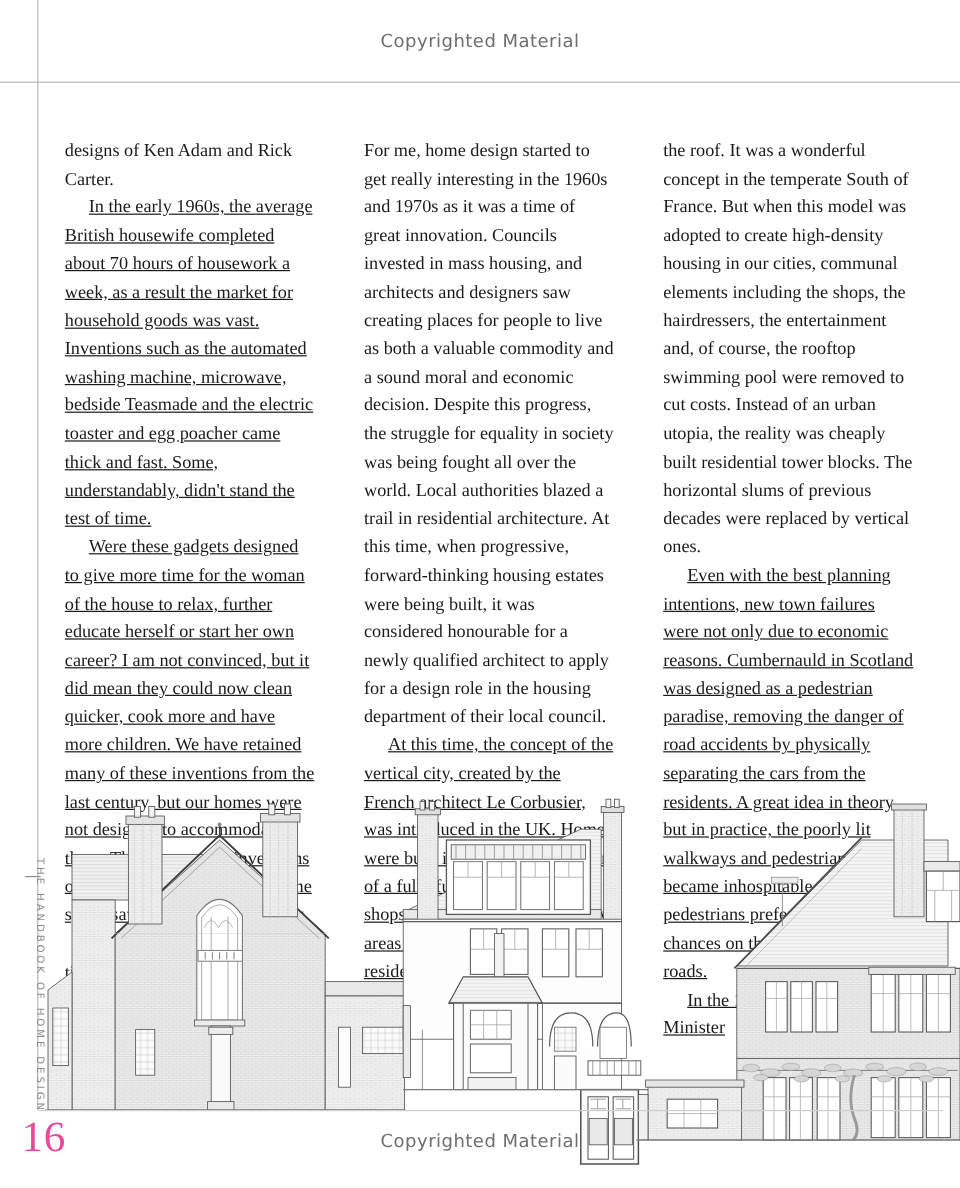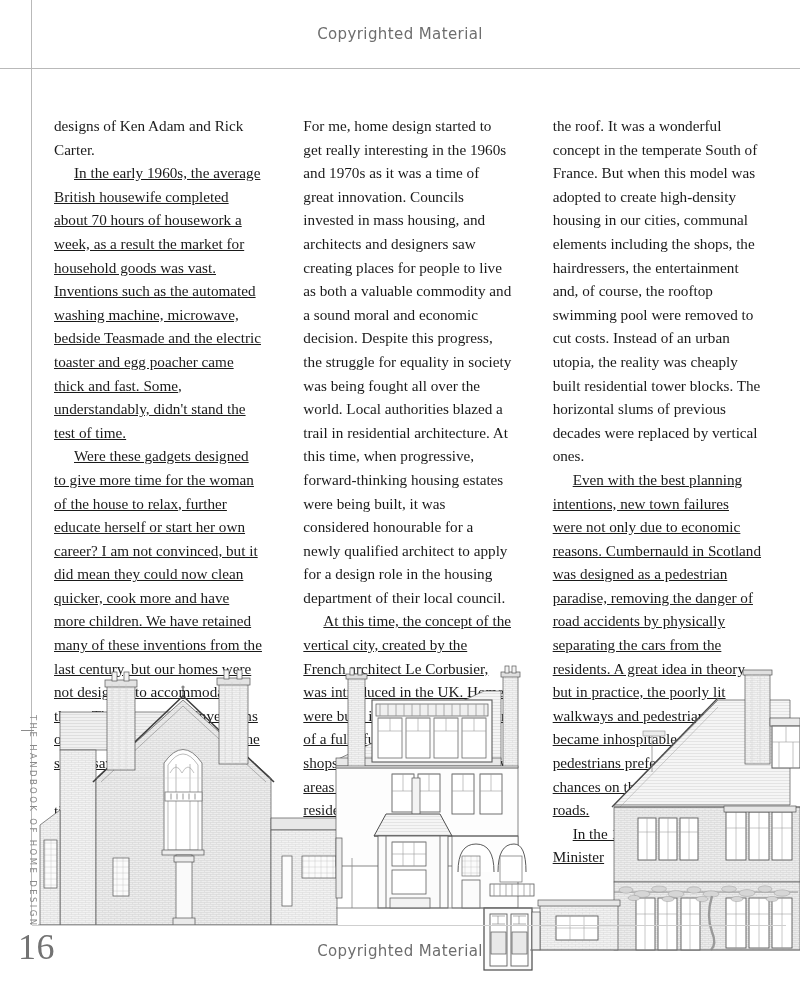--- a/index.html
+++ b/index.html
@@ -119,21 +119,21 @@
     vertical-align: 0.45em;
   }
 
   
   .folio {
     position: absolute;
     left: 18px;
     top: 929px;
     font-size: 36px;
     line-height: 36px;
-    color: #737373;
+    color: #ec4899;
     letter-spacing: 0.5px;
     z-index: 4;
   }
 
   
   .illustrations {
     position: absolute;
     left: 0;
     top: 660px;
     width: 800px;

